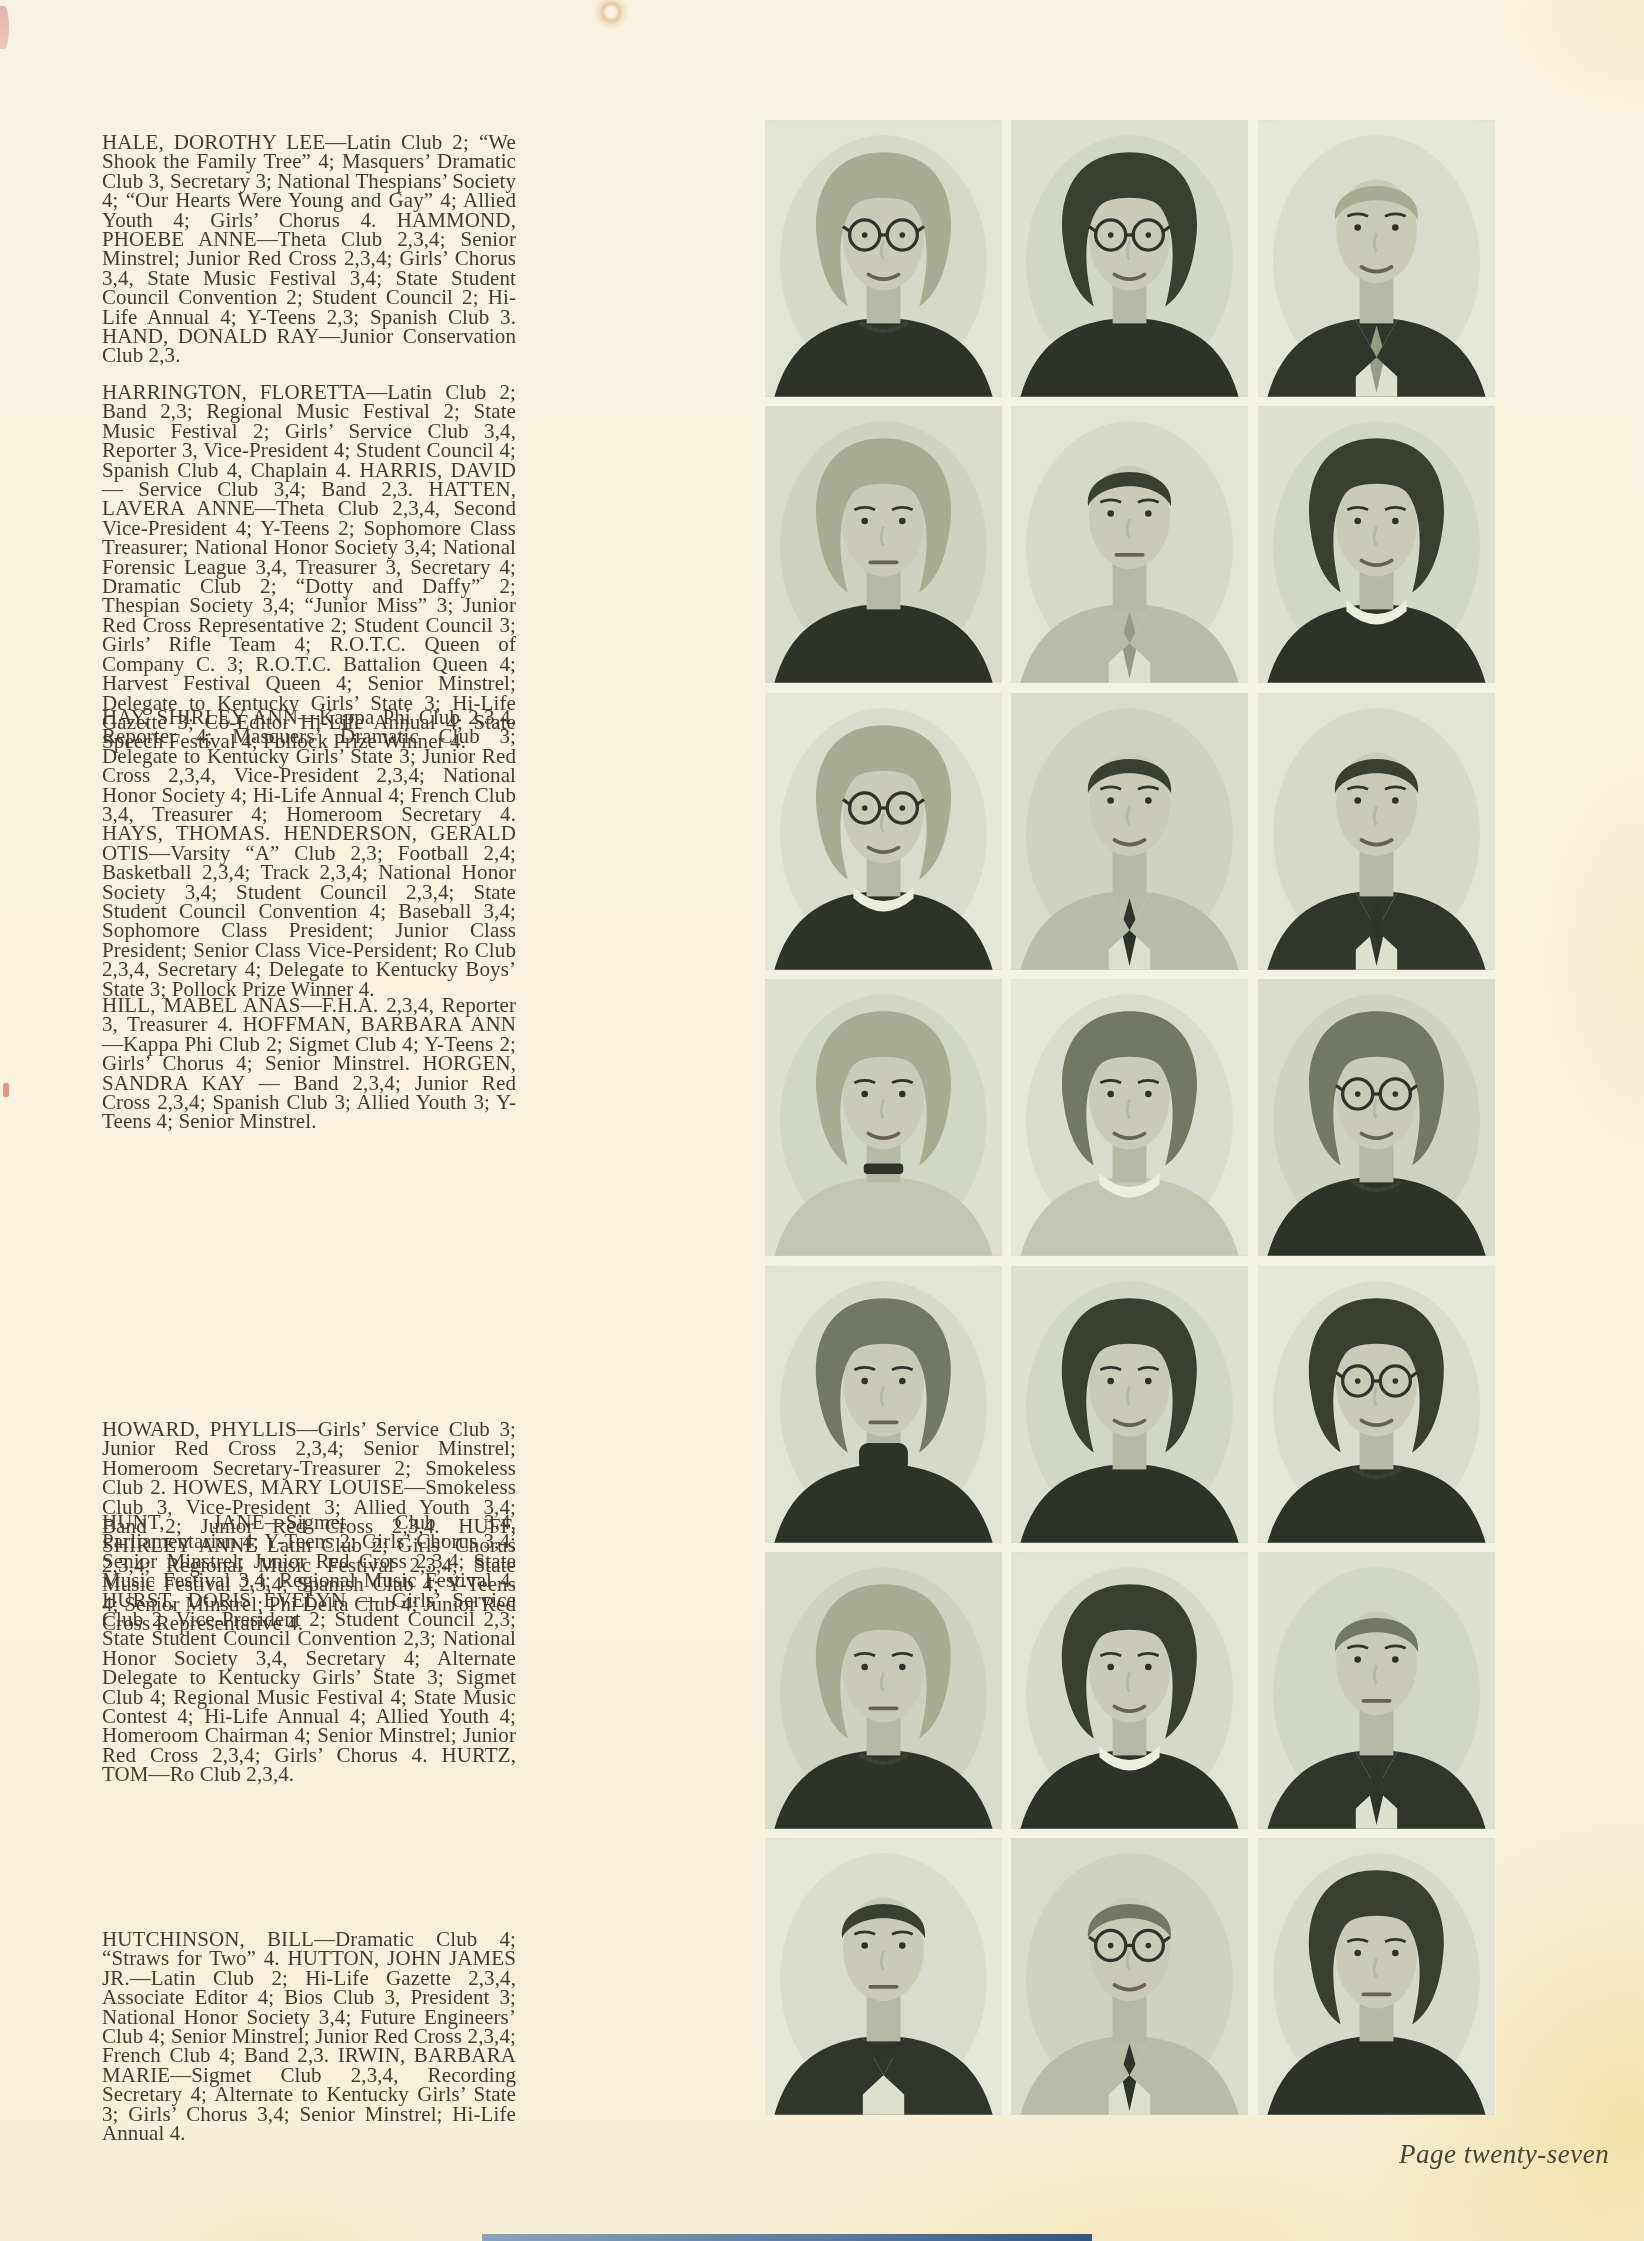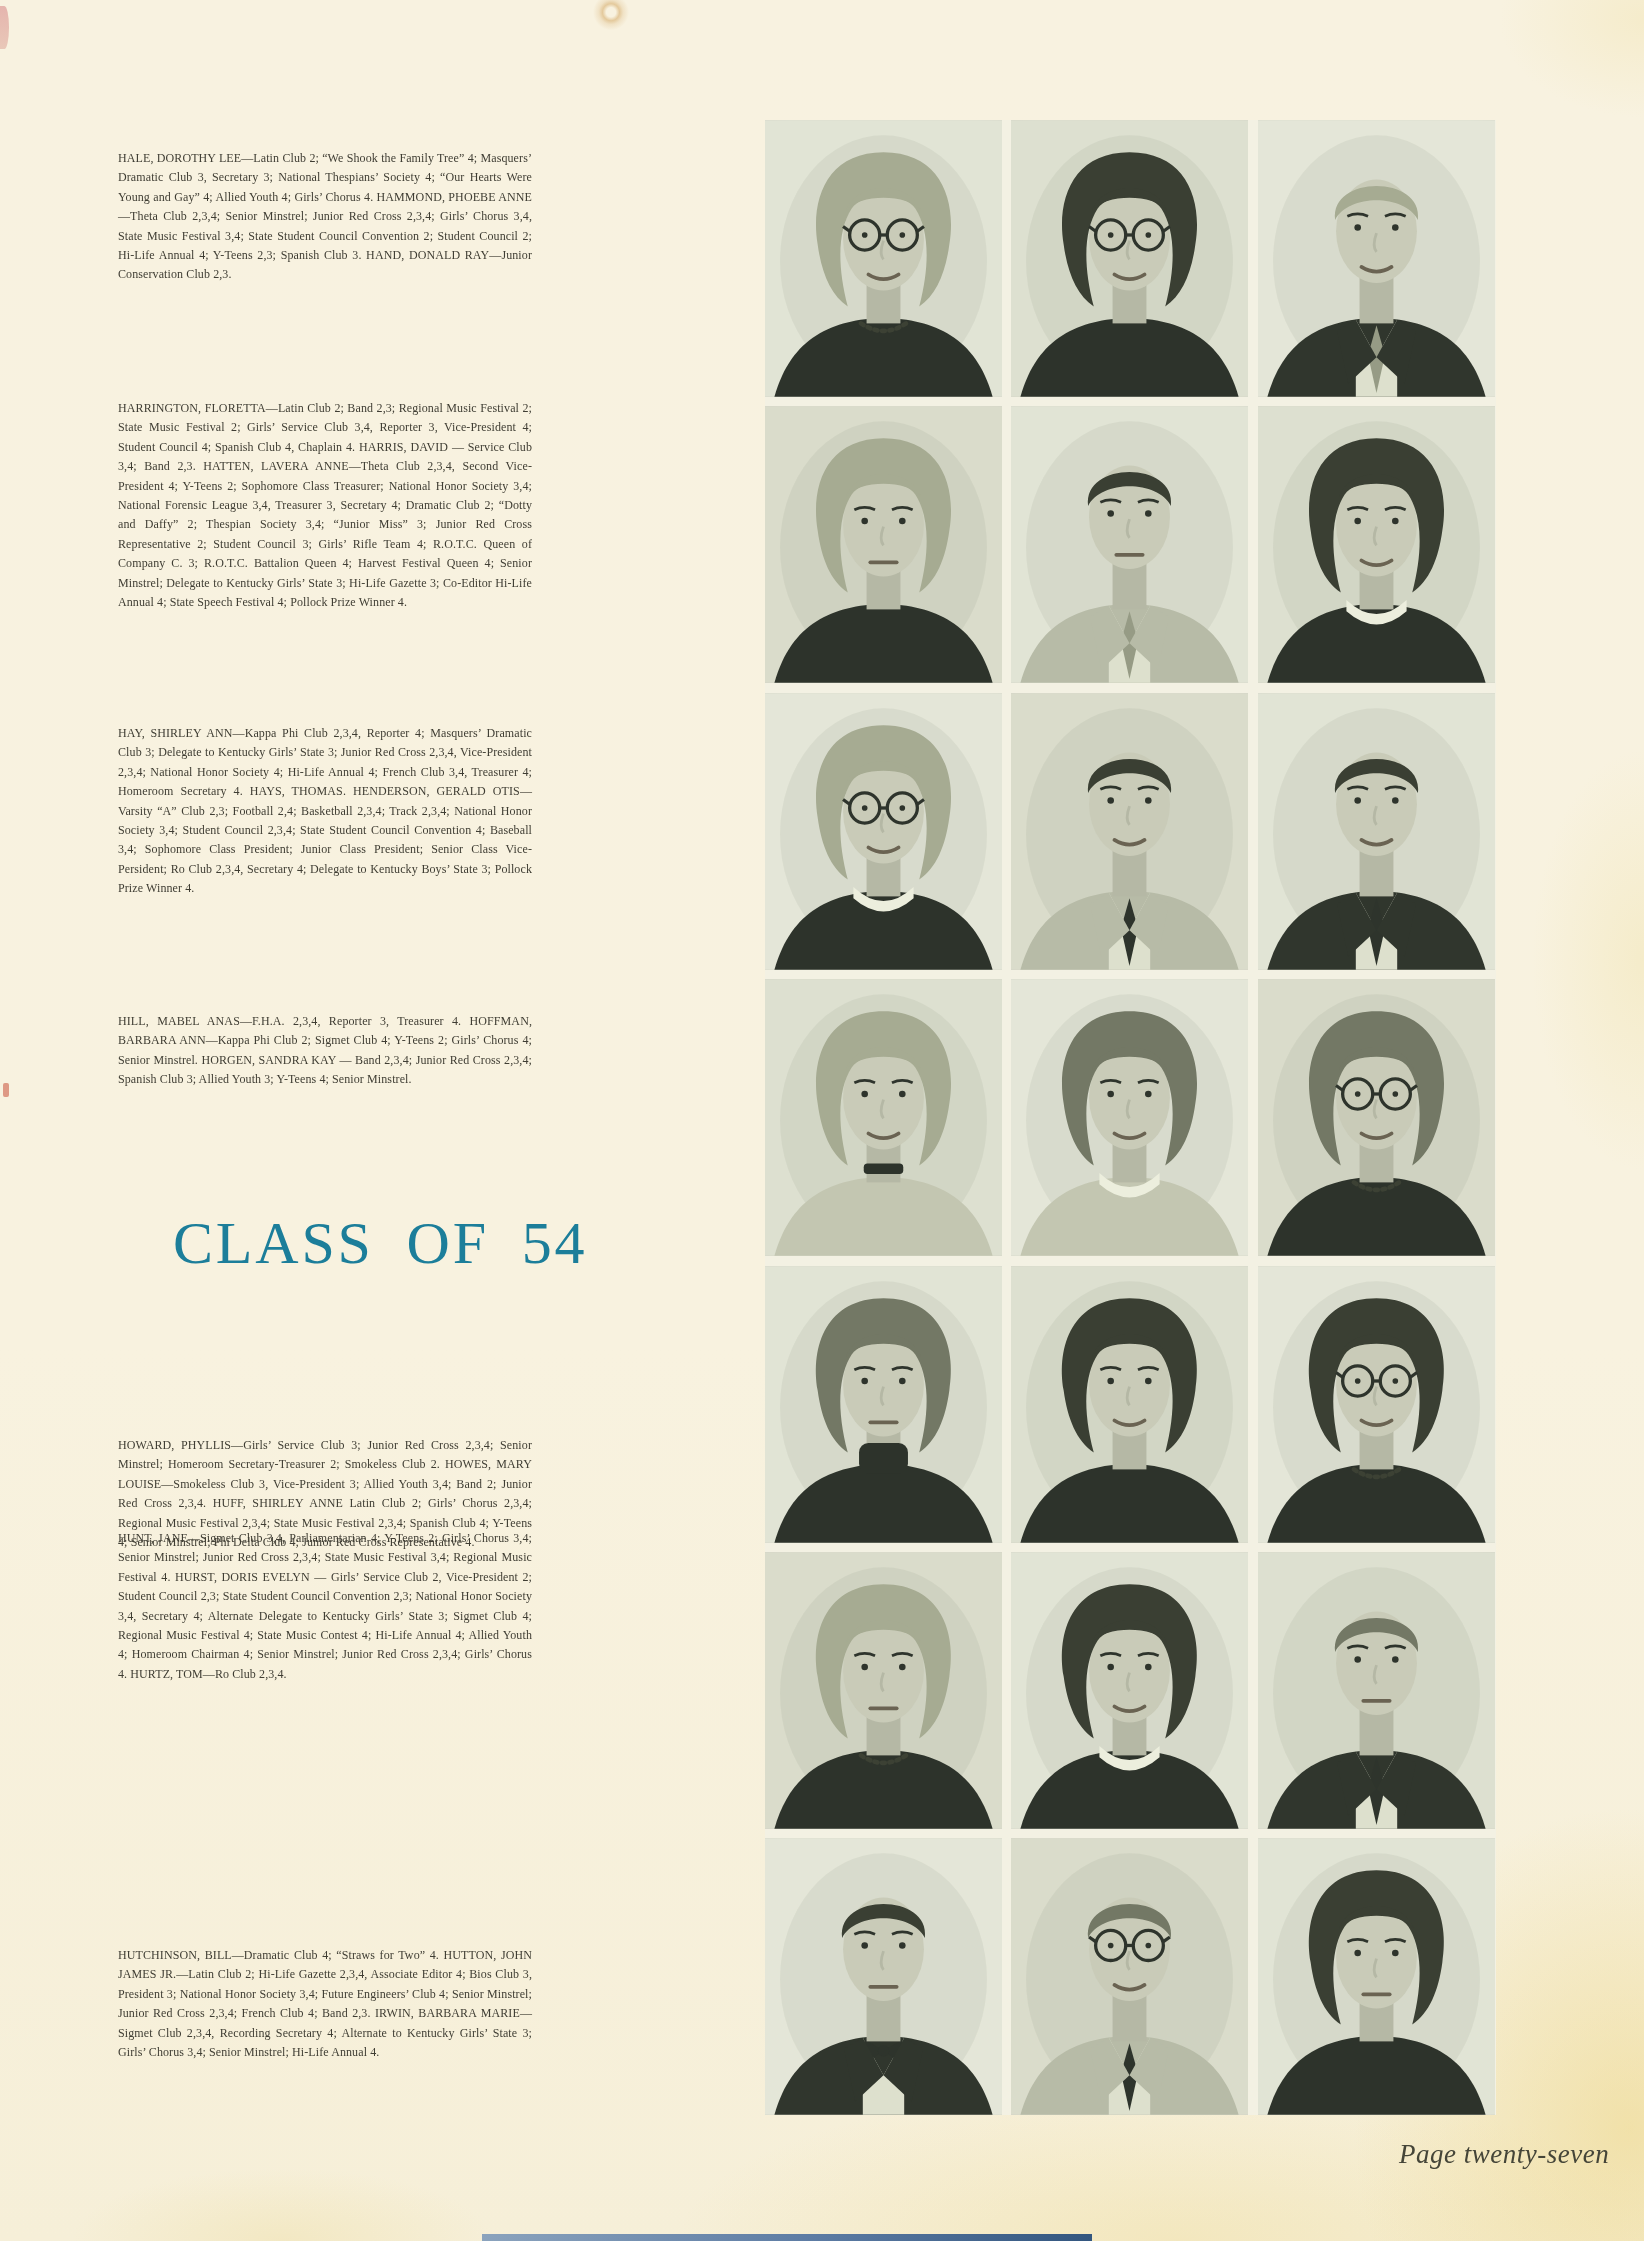--- a/index.html
+++ b/index.html
@@ -12,22 +12,22 @@
       radial-gradient(circle at 611px 12.2px, rgba(248,242,223,0) 0px, rgba(248,242,223,0) 4.7px, rgba(203,152,74,0.45) 8.5px, rgba(203,152,74,0.18) 12.2px, rgba(203,152,74,0) 18px),
       radial-gradient(ellipse 405px 471px at 1629px 2128px, rgba(233,203,98,0.40), rgba(233,203,98,0) 68%),
       radial-gradient(ellipse 716px 226px at 1177px 2241px, rgba(236,213,130,0.30), rgba(236,213,130,0) 70%),
       radial-gradient(ellipse 160px 301px at 1644px 960px, rgba(241,228,176,0.45), rgba(241,228,176,0) 70%),
       radial-gradient(ellipse 207px 141px at 1644px 19px, rgba(240,224,165,0.35), rgba(240,224,165,0) 70%),
       radial-gradient(ellipse 301px 104px at 282px 2241px, rgba(234,214,140,0.28), rgba(234,214,140,0) 70%),
       linear-gradient(180deg,#f8f2e0 0%,#f8f2df 60%,#f6efd8 100%);
     font-family:"Liberation Serif", serif;
   }
   .entry{
-    position:absolute;left:102px;width:414px;margin:16px;
-    font-size:12px;line-height:19.4px;color:#3f3d33;
+    position:absolute;left:102px;width:414px;margin:0;
+    font-size:21px;line-height:19.4px;color:#3f3d33;
     text-align:justify;letter-spacing:0.1px;
   }
   .e0{top:133px}.e1{top:383px}.e2{top:708px}.e3{top:996px}
   .e4{top:1420px}.e5{top:1513px}.e6{top:1930px}
   .class-heading{
     position:absolute;left:173px;top:1213px;margin:0;
     font-size:60px;font-weight:normal;letter-spacing:2.8px;word-spacing:15px;
     color:#1c7e9a;line-height:1;
   }
   .photo-grid{
@@ -59,21 +59,20 @@
 
 <div class="page">
 
   <div class="edge-mark mark-pink"></div>
   <div class="edge-mark mark-red"></div>
 
   <p class="entry e0">HALE, DOROTHY LEE—Latin Club 2; “We Shook the Family Tree” 4; Masquers’ Dramatic Club 3, Secretary 3; National Thespians’ Society 4; “Our Hearts Were Young and Gay” 4; Allied Youth 4; Girls’ Chorus 4. HAMMOND, PHOEBE ANNE—Theta Club 2,3,4; Senior Minstrel; Junior Red Cross 2,3,4; Girls’ Chorus 3,4, State Music Festival 3,4; State Student Council Convention 2; Student Council 2; Hi-Life Annual 4; Y-Teens 2,3; Spanish Club 3. HAND, DONALD RAY—Junior Conservation Club 2,3.</p>
   <p class="entry e1">HARRINGTON, FLORETTA—Latin Club 2; Band 2,3; Regional Music Festival 2; State Music Festival 2; Girls’ Service Club 3,4, Reporter 3, Vice-President 4; Student Council 4; Spanish Club 4, Chaplain 4. HARRIS, DAVID — Service Club 3,4; Band 2,3. HATTEN, LAVERA ANNE—Theta Club 2,3,4, Second Vice-President 4; Y-Teens 2; Sophomore Class Treasurer; National Honor Society 3,4; National Forensic League 3,4, Treasurer 3, Secretary 4; Dramatic Club 2; “Dotty and Daffy” 2; Thespian Society 3,4; “Junior Miss” 3; Junior Red Cross Representative 2; Student Council 3; Girls’ Rifle Team 4; R.O.T.C. Queen of Company C. 3; R.O.T.C. Battalion Queen 4; Harvest Festival Queen 4; Senior Minstrel; Delegate to Kentucky Girls’ State 3; Hi-Life Gazette 3; Co-Editor Hi-Life Annual 4; State Speech Festival 4; Pollock Prize Winner 4.</p>
   <p class="entry e2">HAY, SHIRLEY ANN—Kappa Phi Club 2,3,4, Reporter 4; Masquers’ Dramatic Club 3; Delegate to Kentucky Girls’ State 3; Junior Red Cross 2,3,4, Vice-President 2,3,4; National Honor Society 4; Hi-Life Annual 4; French Club 3,4, Treasurer 4; Homeroom Secretary 4. HAYS, THOMAS. HENDERSON, GERALD OTIS—Varsity “A” Club 2,3; Football 2,4; Basketball 2,3,4; Track 2,3,4; National Honor Society 3,4; Student Council 2,3,4; State Student Council Convention 4; Baseball 3,4; Sophomore Class President; Junior Class President; Senior Class Vice-Persident; Ro Club 2,3,4, Secretary 4; Delegate to Kentucky Boys’ State 3; Pollock Prize Winner 4.</p>
   <p class="entry e3">HILL, MABEL ANAS—F.H.A. 2,3,4, Reporter 3, Treasurer 4. HOFFMAN, BARBARA ANN—Kappa Phi Club 2; Sigmet Club 4; Y-Teens 2; Girls’ Chorus 4; Senior Minstrel. HORGEN, SANDRA KAY — Band 2,3,4; Junior Red Cross 2,3,4; Spanish Club 3; Allied Youth 3; Y-Teens 4; Senior Minstrel.</p>
-  <h1 class="class-heading">CLASS OF 54</h1>
   <p class="entry e4">HOWARD, PHYLLIS—Girls’ Service Club 3; Junior Red Cross 2,3,4; Senior Minstrel; Homeroom Secretary-Treasurer 2; Smokeless Club 2. HOWES, MARY LOUISE—Smokeless Club 3, Vice-President 3; Allied Youth 3,4; Band 2; Junior Red Cross 2,3,4. HUFF, SHIRLEY ANNE Latin Club 2; Girls’ Chorus 2,3,4; Regional Music Festival 2,3,4; State Music Festival 2,3,4; Spanish Club 4; Y-Teens 4; Senior Minstrel; Phi Delta Club 4; Junior Red Cross Representative 4.</p>
   <p class="entry e5">HUNT, JANE—Sigmet Club 3,4, Parliamentarian 4; Y-Teens 2; Girls’ Chorus 3,4; Senior Minstrel; Junior Red Cross 2,3,4; State Music Festival 3,4; Regional Music Festival 4. HURST, DORIS EVELYN — Girls’ Service Club 2, Vice-President 2; Student Council 2,3; State Student Council Convention 2,3; National Honor Society 3,4, Secretary 4; Alternate Delegate to Kentucky Girls’ State 3; Sigmet Club 4; Regional Music Festival 4; State Music Contest 4; Hi-Life Annual 4; Allied Youth 4; Homeroom Chairman 4; Senior Minstrel; Junior Red Cross 2,3,4; Girls’ Chorus 4. HURTZ, TOM—Ro Club 2,3,4.</p>
   <p class="entry e6">HUTCHINSON, BILL—Dramatic Club 4; “Straws for Two” 4. HUTTON, JOHN JAMES JR.—Latin Club 2; Hi-Life Gazette 2,3,4, Associate Editor 4; Bios Club 3, President 3; National Honor Society 3,4; Future Engineers’ Club 4; Senior Minstrel; Junior Red Cross 2,3,4; French Club 4; Band 2,3. IRWIN, BARBARA MARIE—Sigmet Club 2,3,4, Recording Secretary 4; Alternate to Kentucky Girls’ State 3; Girls’ Chorus 3,4; Senior Minstrel; Hi-Life Annual 4.</p>
 
   <div class="photo-grid">
       <div class="photo">
         <svg viewBox="0 0 252 294" width="237" height="277" xmlns="http://www.w3.org/2000/svg">
           <rect width="252" height="294" fill="#e1e4d5"></rect>
           <ellipse cx="126" cy="150" rx="110" ry="134" fill="rgba(120,130,110,0.10)"></ellipse>
           <path d="M10,294 C28,230 72,212 126,210 C180,212 224,230 242,294 Z" fill="#2d332b"></path>

